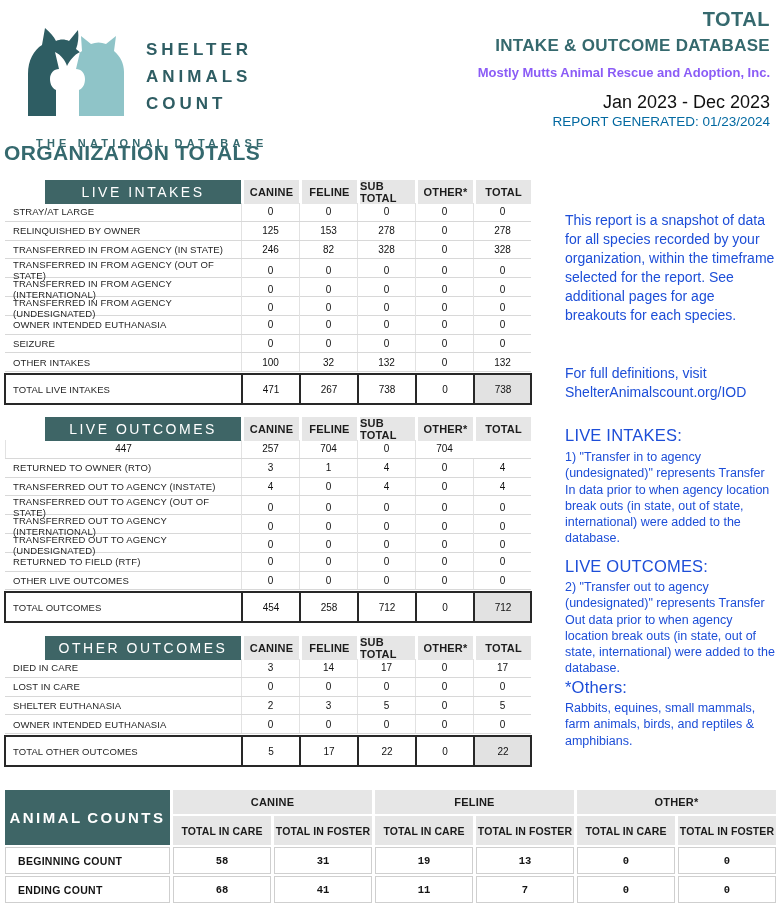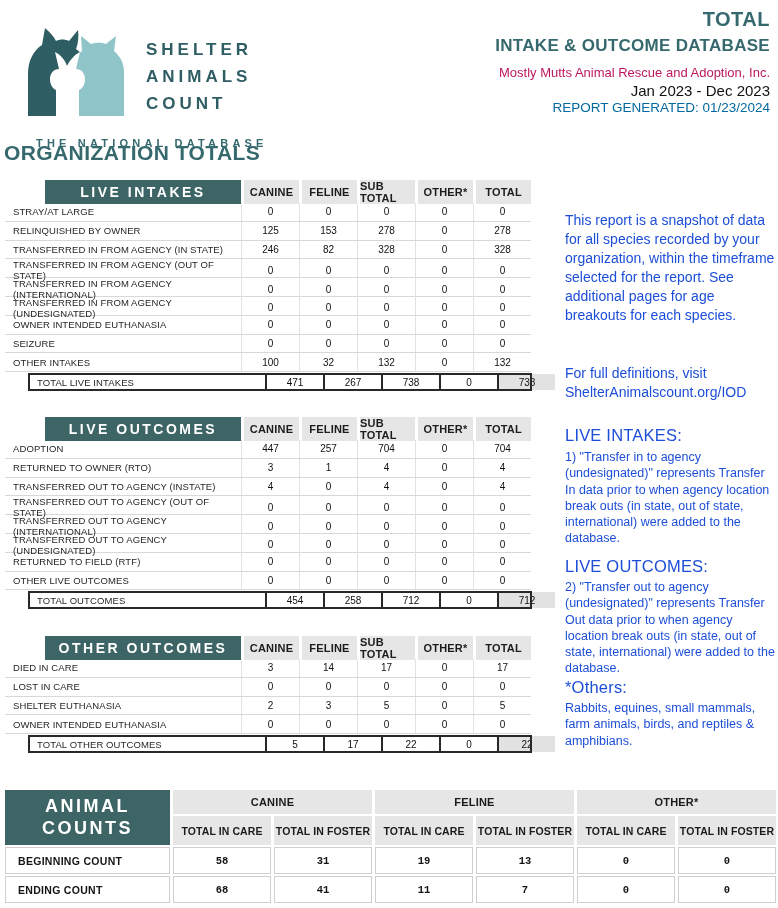--- a/index.html
+++ b/index.html
@@ -8,52 +8,52 @@
 
   
   .logo-mark { position: absolute; left: 12px; top: 24px; }
   .logo-name { position: absolute; left: 146px; top: 36px; color: #2E5D63; font-weight: bold; font-size: 17px; letter-spacing: 4px; line-height: 1.6; }
   .tagline { position: absolute; left: 36px; top: 137px; color: #35696E; font-size: 11px; font-weight: bold; letter-spacing: 4.2px; }
   .page-h1 { position: absolute; left: 4px; top: 141px; color: #35696E; font-size: 21px; font-weight: bold; letter-spacing: 0.4px; }
 
   .hdr-right { position: absolute; right: 8px; top: 8px; text-align: right; }
   .hr-t1 { color: #35696E; font-size: 20px; font-weight: bold; letter-spacing: 0.5px; }
   .hr-t2 { color: #35696E; font-size: 17px; font-weight: bold; margin-top: 5px; letter-spacing: 0.3px; }
-  .hr-org { color: #be185d; font-size: 13px; font-weight: normal; margin-top: 9px; margin-left: 8px; }
-  .hr-period { color: #111; font-size: 15px; margin-top: 2px; }
+  .hr-org { color: #8b5cf6; font-size: 13px; font-weight: bold; margin-top: 9px; margin-left: 8px; }
+  .hr-period { color: #111; font-size: 18px; margin-top: 12px; }
   .hr-gen { color: #0369a1; font-size: 13.5px; margin-top: 1px; }
 
   
   .stable { position: absolute; left: 5px; width: 526px; }
   #t0 { top: 180px; } #t1 { top: 417px; } #t2 { top: 636px; }
   .trow { display: grid; grid-template-columns: 236px 58px 58px 58px 58px 58px; }
   .thead { height: 23px; }
-  .thead .ttitle { background: #3E6566; color: #fff; font-weight: bold; font-size: 14px; letter-spacing: 2.5px; display: flex; align-items: center; justify-content: center; margin-left: 40px; }
+  .thead .ttitle { background: #3E6566; color: #fff; font-weight: normal; font-size: 14px; letter-spacing: 2.5px; display: flex; align-items: center; justify-content: center; margin-left: 40px; }
   .thead .tcol { background: #E6E6E6; color: #1c1c1c; font-weight: bold; font-size: 11px; display: flex; align-items: center; justify-content: center; border-left: 3px solid #fff; letter-spacing: 0.2px; }
   .trow.data { height: 18.8px; border-bottom: 1px solid #D8D8D8; }
   .tlabel { font-size: 9.5px; color: #1f1f1f; display: flex; align-items: center; padding-left: 8px; letter-spacing: 0.1px; }
   .tval { font-size: 10px; color: #111; display: flex; align-items: center; justify-content: center; }
   .trow.data .tval { border-left: 1px solid #E2E2E2; }
-  .trow.total { height: 16px; outline: 2px solid #282828; outline-offset: -1px; margin-top: 2px; margin-left: 24px; }
+  .trow.total { height: 30px; outline: 2px solid #282828; outline-offset: -1px; margin-top: 2px; }
   .trow.total .tval { border-left: 2px solid #282828; }
   .trow.total .shaded { background: #E2E2E2; }
 
   
   .note { position: absolute; left: 565px; width: 213px; color: #1d4ed8; margin-top: 12px; }
   #n-snapshot { top: 199px; font-size: 14px; line-height: 1.36; }
   #n-defs { top: 352px; font-size: 14px; line-height: 1.36; }
   .note-h { font-size: 16.5px; letter-spacing: 0.2px; }
   #h-intakes { top: 414px; } #n-intakes { top: 437px; }
   #h-outcomes { top: 545px; } #n-outcomes { top: 567px; }
   #h-others { top: 666px; } #n-others { top: 688px; }
   .note-sm { font-size: 12.5px; line-height: 1.3; }
 
   
   #animal-counts { position: absolute; left: 5px; top: 790px; display: grid; grid-template-columns: 165px repeat(6, 98px); grid-template-rows: 24px 29px 27px 27px; gap: 2px 3px; }
-  .ac-title { grid-row: 1 / 3; grid-column: 1; background: #3E6566; color: #fff; font-weight: bold; font-size: 18px; letter-spacing: 2.5px; display: flex; flex-direction: column; align-items: center; justify-content: space-evenly; padding: 5px 0; }
+  .ac-title { grid-row: 1 / 3; grid-column: 1; background: #3E6566; color: #fff; font-weight: bold; font-size: 15px; letter-spacing: 2.5px; display: flex; flex-direction: row; align-items: center; justify-content: space-evenly; padding: 5px 0; }
   .ac-group { grid-column: span 2; background: #E6E6E6; color: #1b1b1b; font-weight: bold; font-size: 11px; display: flex; align-items: center; justify-content: center; letter-spacing: 0.2px; }
   .ac-sub { background: #E6E6E6; color: #1b1b1b; font-weight: bold; font-size: 10.5px; display: flex; align-items: center; justify-content: center; letter-spacing: 0.1px; }
   .ac-label { border: 1px solid #CFCFCF; color: #141414; font-weight: bold; font-size: 10.5px; display: flex; align-items: center; padding-left: 12px; letter-spacing: 0.3px; }
   .ac-val { border: 1px solid #CFCFCF; color: #141414; font-weight: bold; font-size: 10.5px; display: flex; align-items: center; justify-content: center; font-family: Liberation Mono, monospace; }
 </style>
 </head>
 <body>
 
 <div class="page">
 
@@ -173,21 +173,20 @@
   <section class="stable" id="t1">
       <div class="trow thead">
         <div class="tcell ttitle">LIVE OUTCOMES</div>
         <div class="tcell tcol">CANINE</div>
         <div class="tcell tcol">FELINE</div>
         <div class="tcell tcol">SUB TOTAL</div>
         <div class="tcell tcol">OTHER*</div>
         <div class="tcell tcol">TOTAL</div>
       </div>
       <div class="trow data">
-        <div class="tcell tlabel">ADOPTION</div>
         <div class="tcell tval">447</div>
         <div class="tcell tval">257</div>
         <div class="tcell tval">704</div>
         <div class="tcell tval">0</div>
         <div class="tcell tval">704</div>
       </div>
       <div class="trow data">
         <div class="tcell tlabel">RETURNED TO OWNER (RTO)</div>
         <div class="tcell tval">3</div>
         <div class="tcell tval">1</div>

